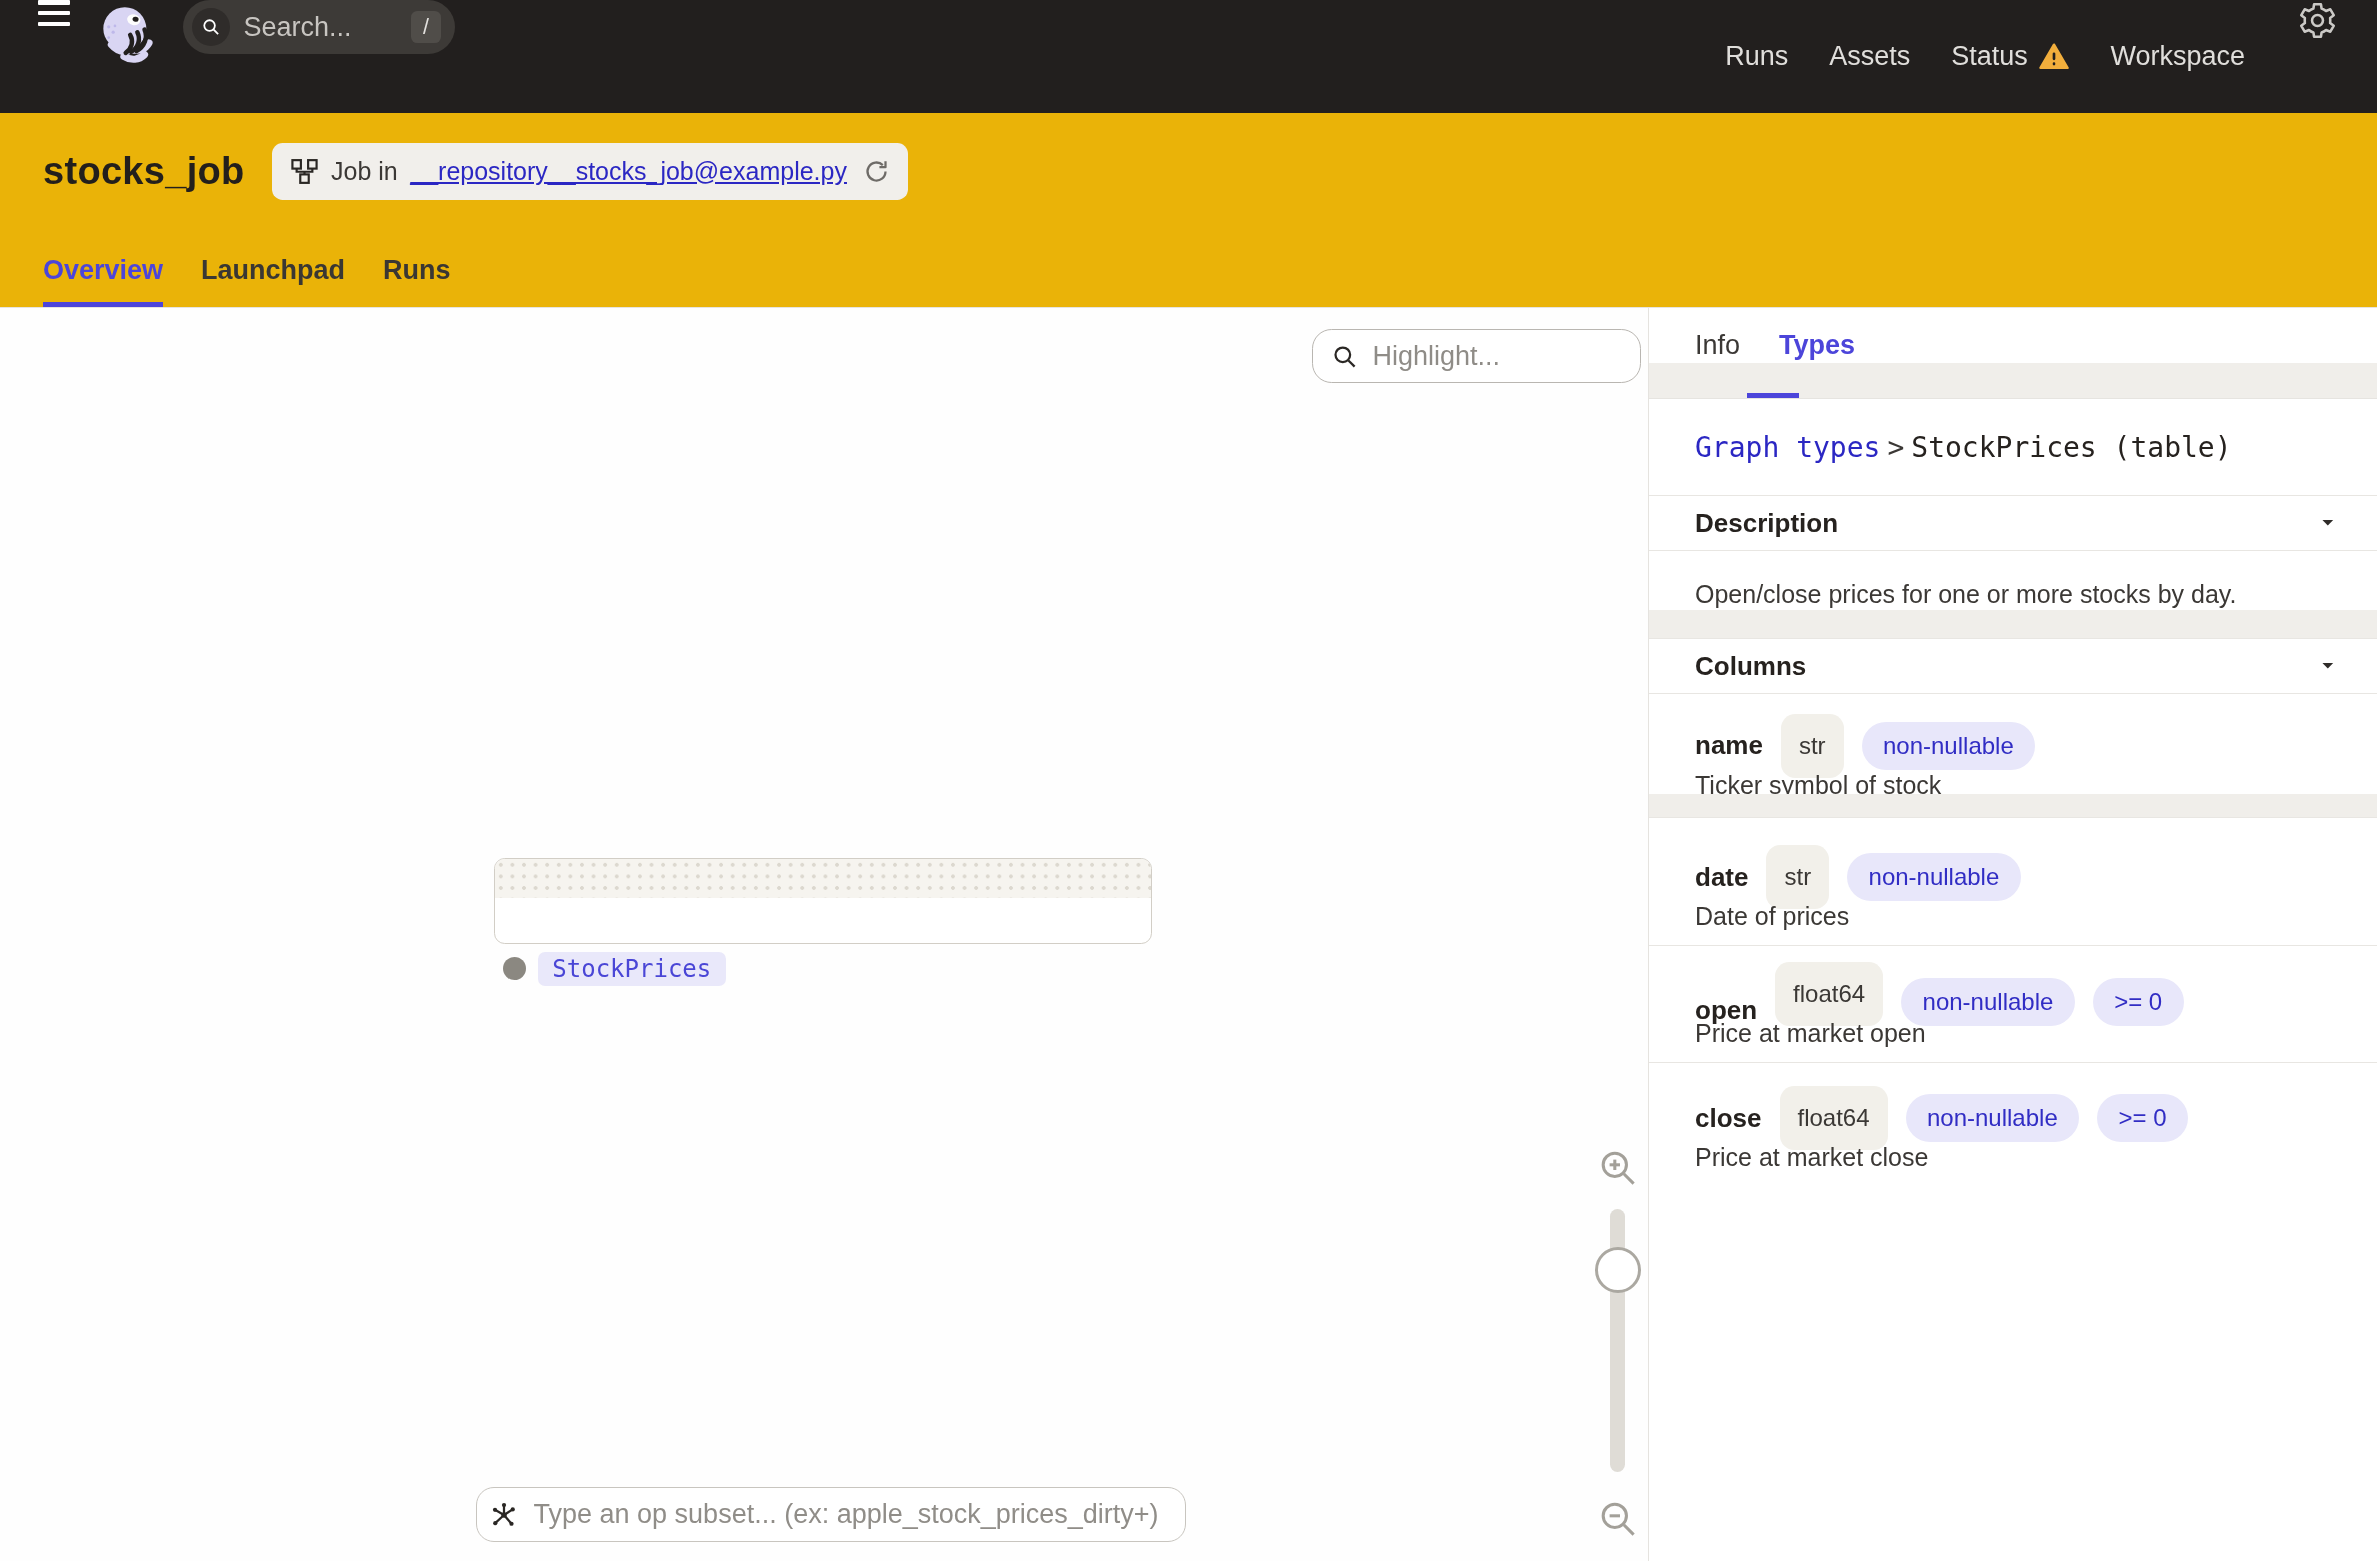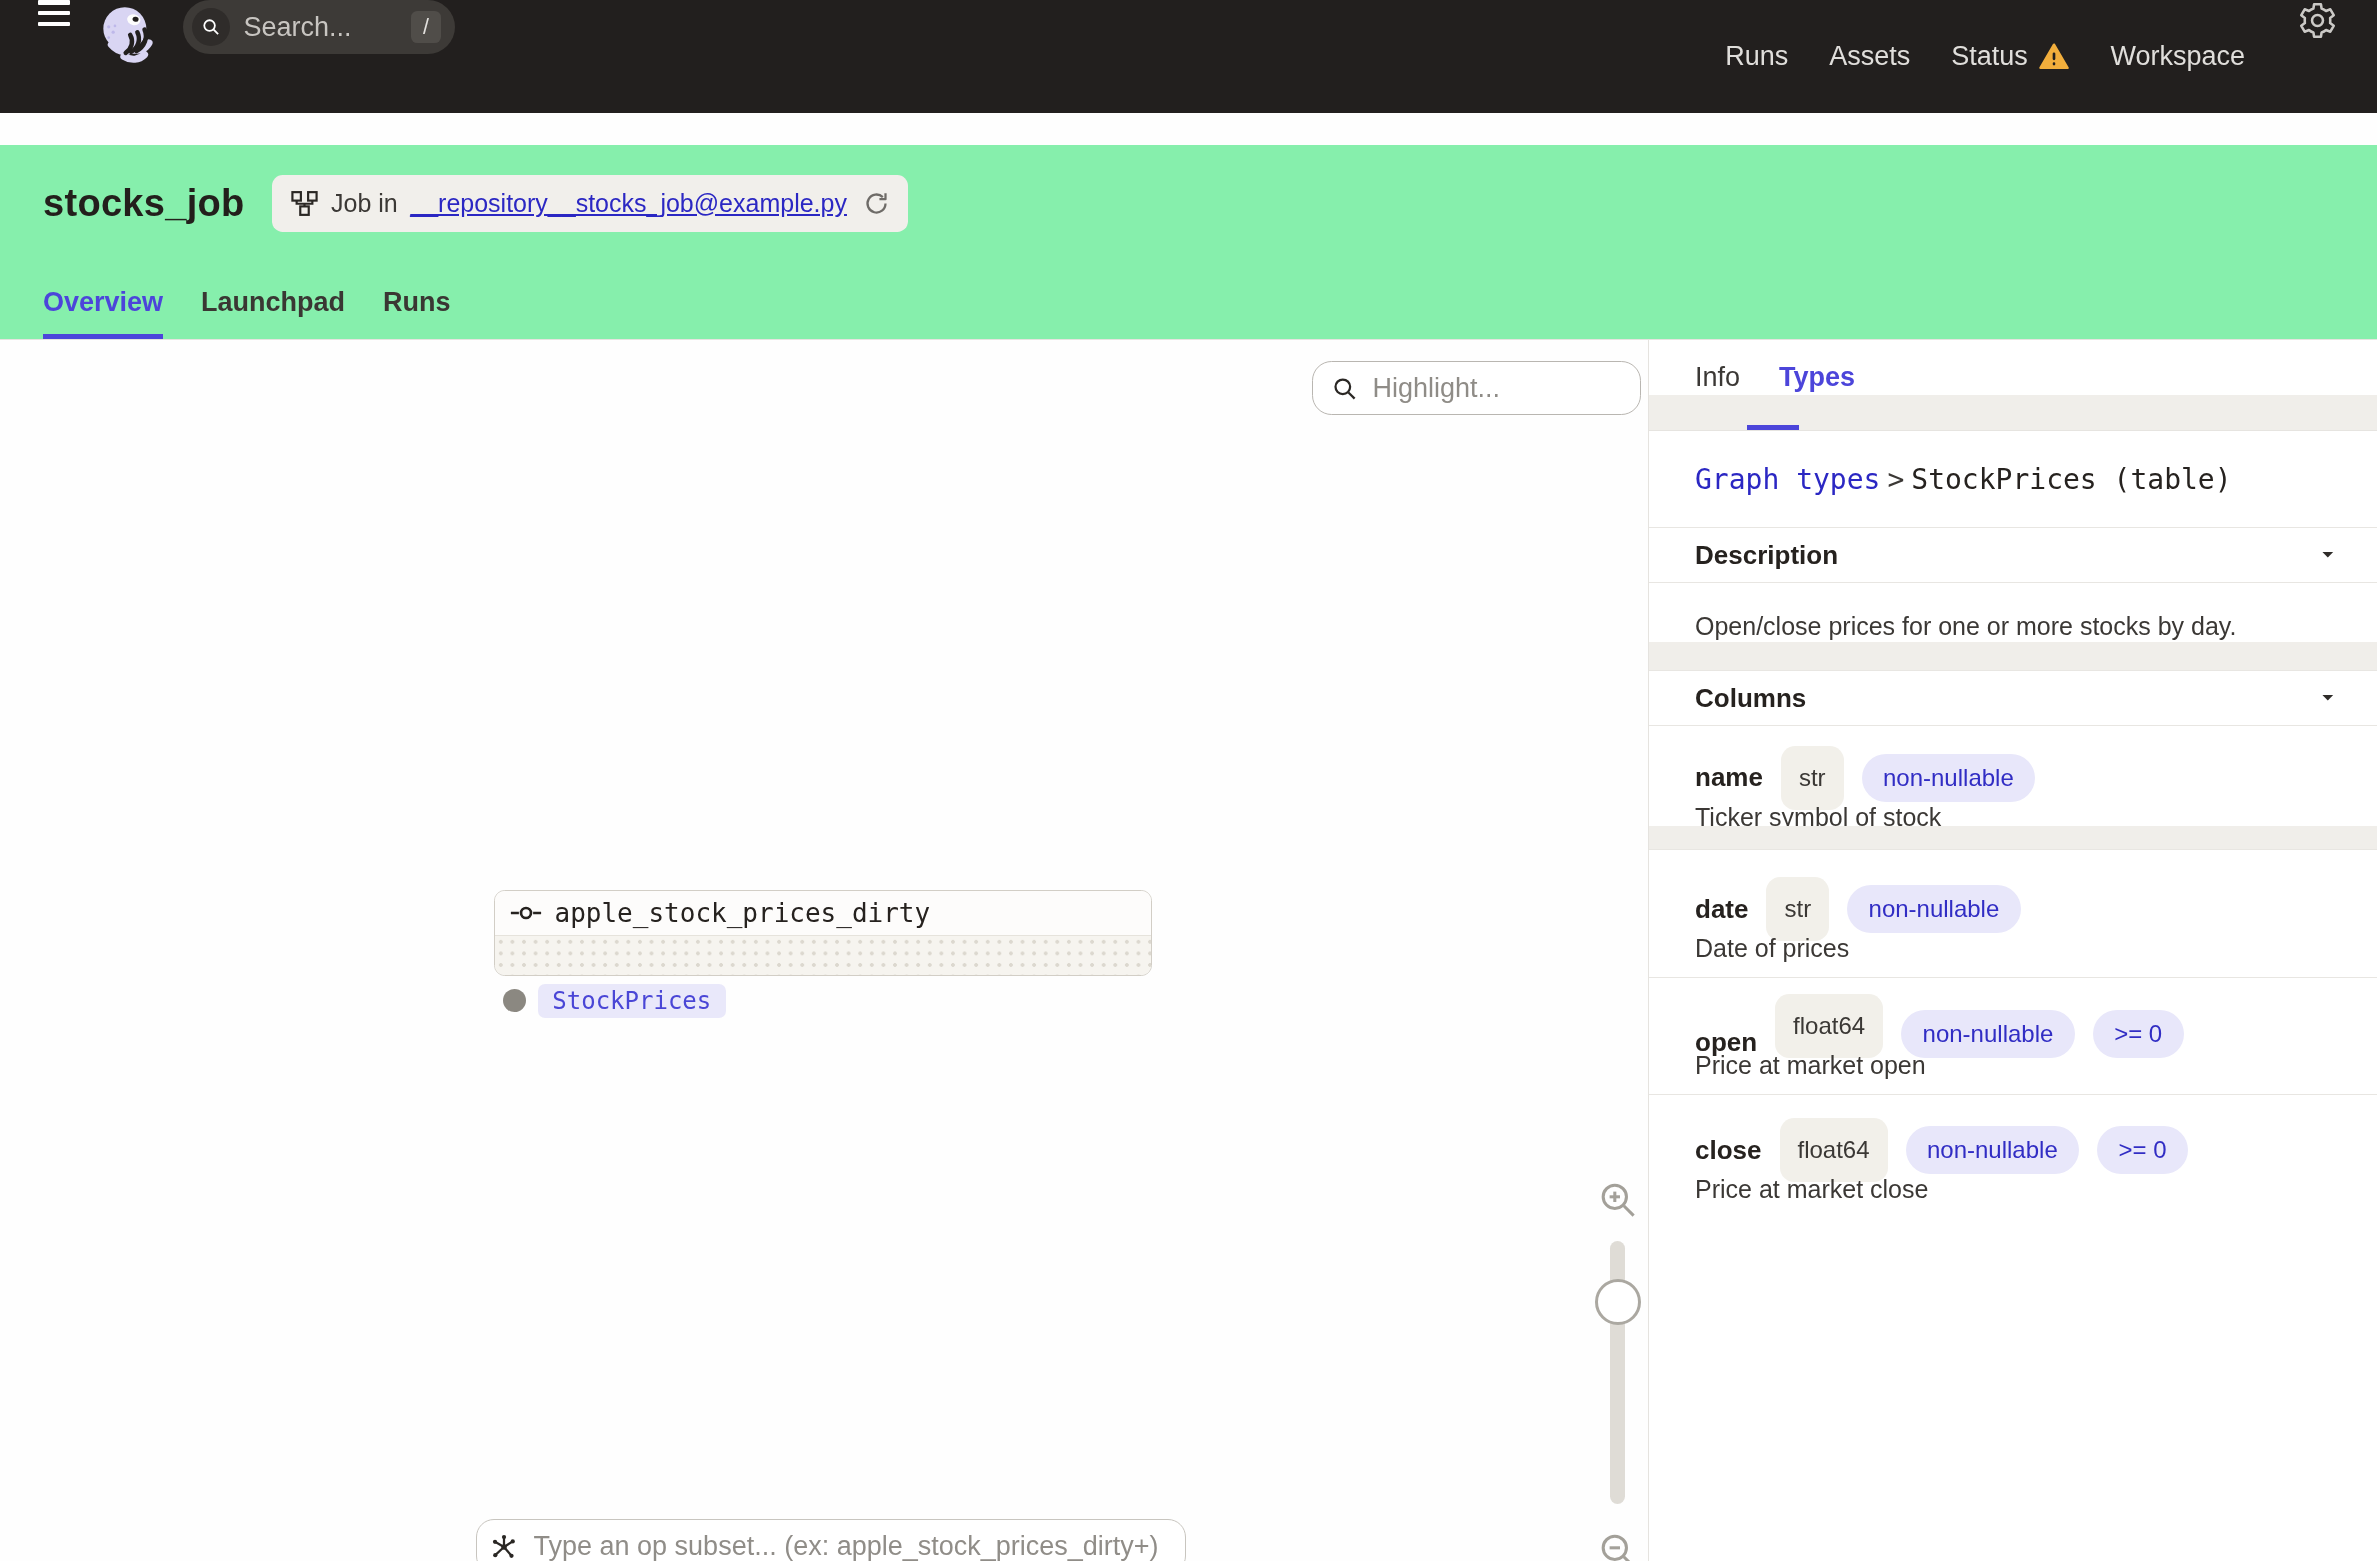--- a/index.html
+++ b/index.html
@@ -22,22 +22,22 @@
   .sp-circle{width:38px;height:38px;border-radius:50%;background:#2F2C2A;
     display:flex;align-items:center;justify-content:center;flex:none;}
   .sp-text{margin-left:13.4px;color:#C8C5C1;font-size:27px;flex:1;}
   .sp-key{width:29.5px;height:32px;background:#504D49;border-radius:6.3px;color:#E3E1DE;
     font-size:21.4px;display:flex;align-items:center;justify-content:center;flex:none;}
   .navlinks{margin-left:auto;display:flex;align-items:center;gap:41px;}
   .navlink{color:#E0DEDB;font-size:27px;font-weight:500;cursor:pointer;display:flex;align-items:center;gap:11.6px;}
   .gear{margin-left:52px;color:#CBC9C6;cursor:pointer;}
 
   
-  .pageheader{position:relative;height:195px;background:#86efac;
-    border-bottom:0.9px solid #E6E4E0;box-sizing:border-box;margin-top:32px;}
+  .pageheader{position:relative;height:195px;background:#eab308;
+    border-bottom:0.9px solid #E6E4E0;box-sizing:border-box;}
   .titlerow{display:flex;align-items:center;padding:29.5px 0 0 43px;gap:27px;}
   .page-title{margin:0;font-size:38px;font-weight:700;color:#231F1C;letter-spacing:0.3px;}
   .jobpill{height:57px;background:#F1EFEB;border-radius:10.7px;display:flex;align-items:center;
     padding:0 18px;gap:12.5px;}
   .jp-prefix{font-size:25px;color:#3B3835;}
   .jp-link{font-size:25px;color:#2B27C3;text-decoration:underline;cursor:pointer;}
   .reload{color:#6E6B67;cursor:pointer;margin-left:3.6px;}
   .tabs{position:absolute;left:43px;bottom:0;display:flex;gap:38px;}
   .tab{position:relative;padding-bottom:21.4px;font-size:27px;font-weight:600;color:#3A3733;cursor:pointer;}
   .tab.active{color:#4C45DA;}
@@ -215,30 +215,20 @@
       <span>
         <svg width="27" height="27" viewBox="0 0 24 24" fill="none" stroke="#2A2724" stroke-width="2">
           <circle cx="10.5" cy="10.5" r="6.5"></circle>
             <line x1="15.5" y1="15.5" x2="21" y2="21"></line>
         </svg>
       </span>
       <input type="text" placeholder="Highlight..." style="">
     </div>
 
     <div class="node">
-      <div class="node-title">
-        <span>
-          <svg width="32" height="16" viewBox="0 0 36 16" fill="none" stroke="#26221F" stroke-width="3">
-            <line x1="1" y1="8" x2="10" y2="8"></line>
-            <circle cx="18" cy="8" r="5.6"></circle>
-            <line x1="26" y1="8" x2="35" y2="8"></line>
-          </svg>
-        </span>
-        <span class="node-label mono">apple_stock_prices_dirty</span>
-      </div>
       <div class="node-body"></div>
     </div>
 
     <div class="out-dot"></div>
     <div class="type-tag mono">StockPrices</div>
 
     <div class="zoomctl">
       <span class="zoombtn">
         <svg width="43" height="43" viewBox="0 0 24 24" fill="none" stroke="#A3A099" stroke-width="1.7">
           <circle cx="10.5" cy="10.5" r="6.5"></circle>

